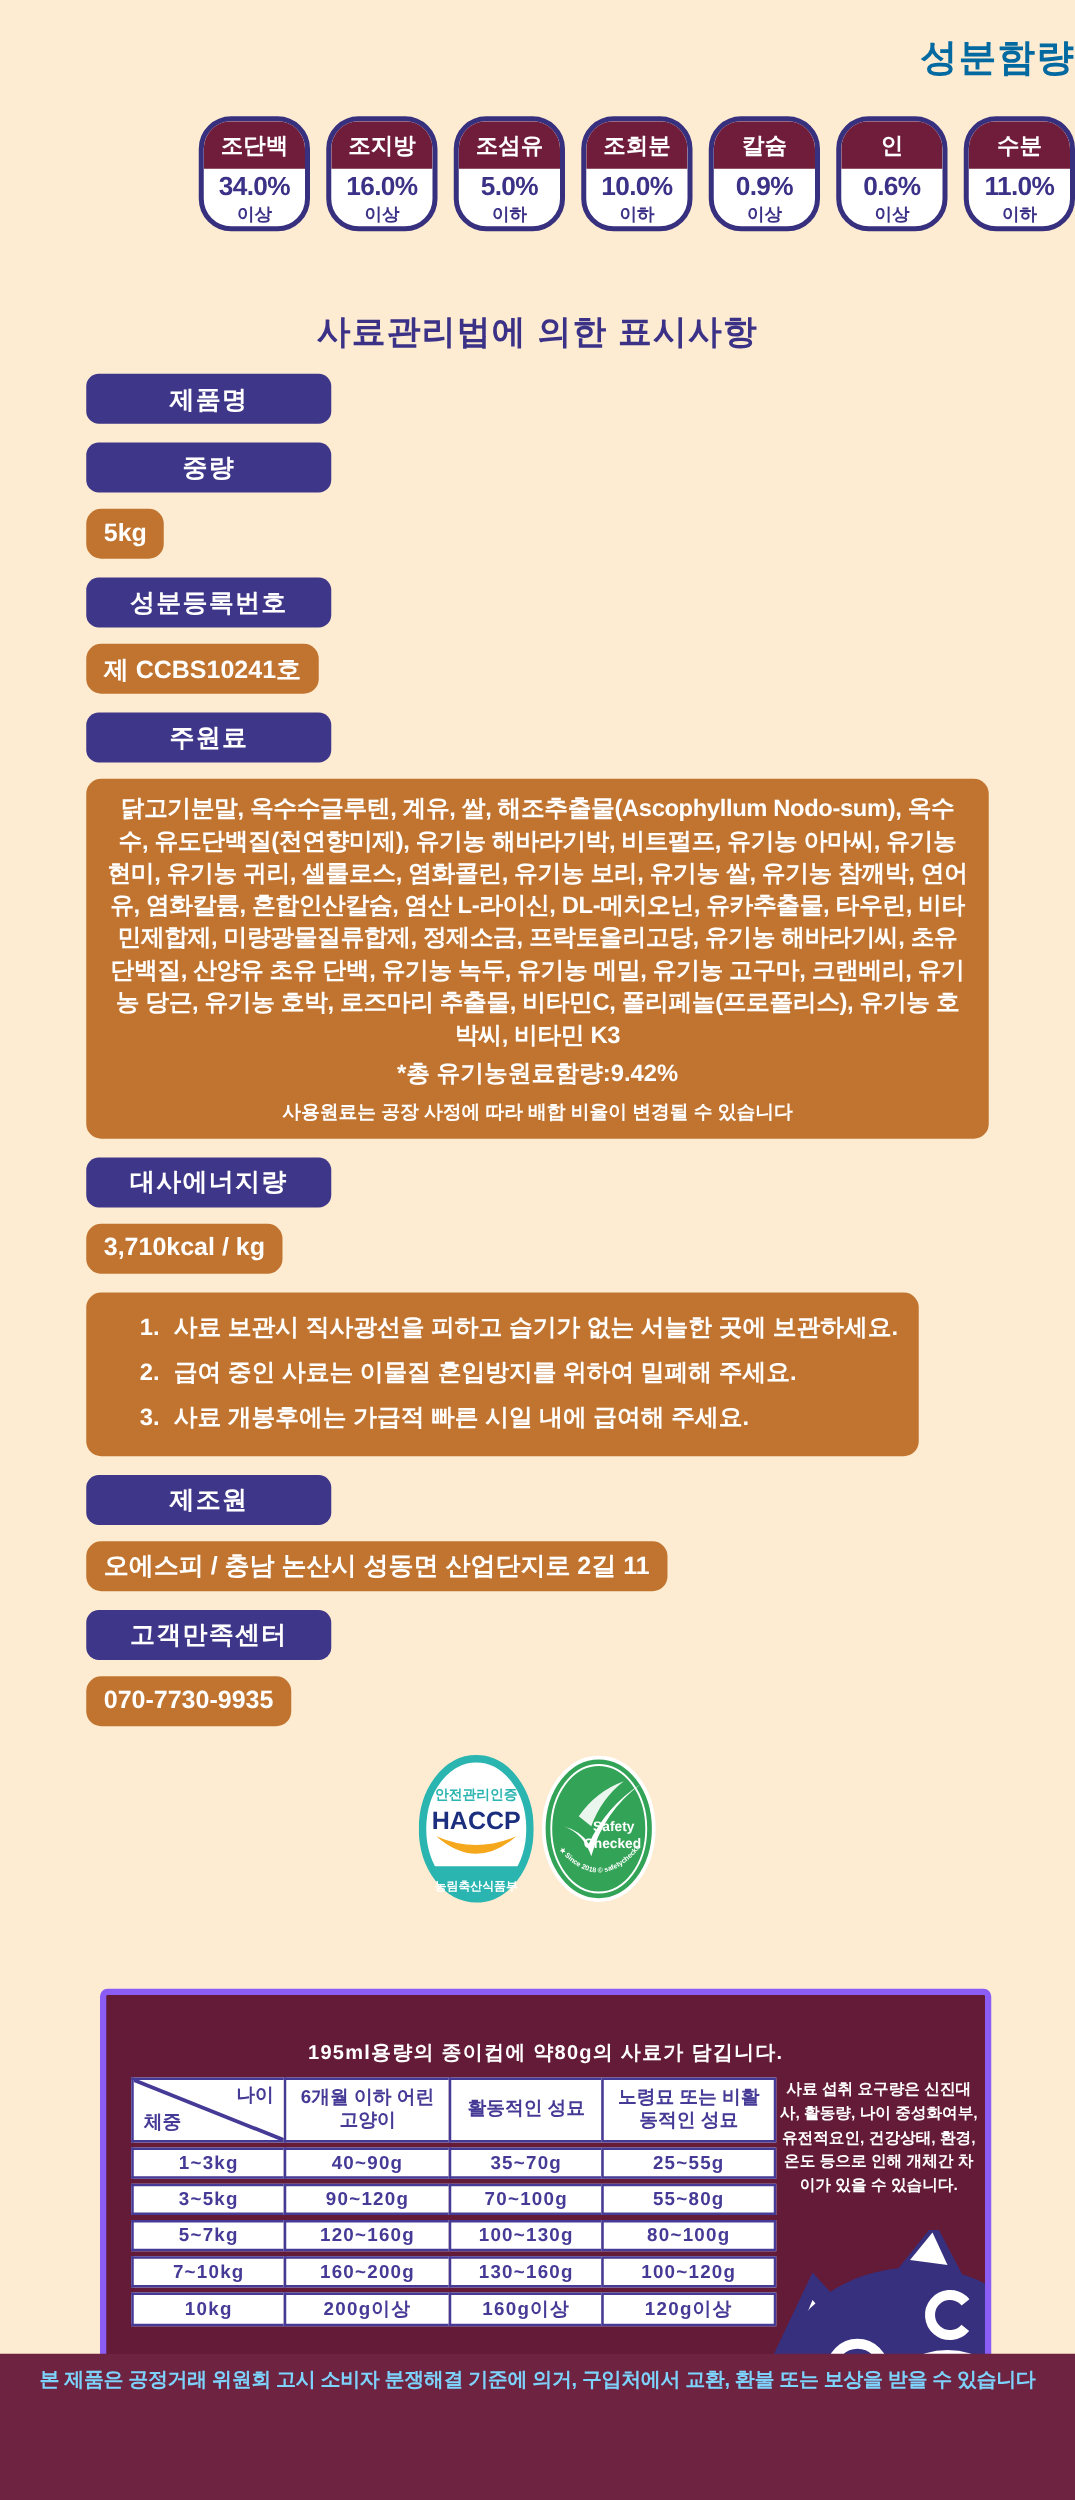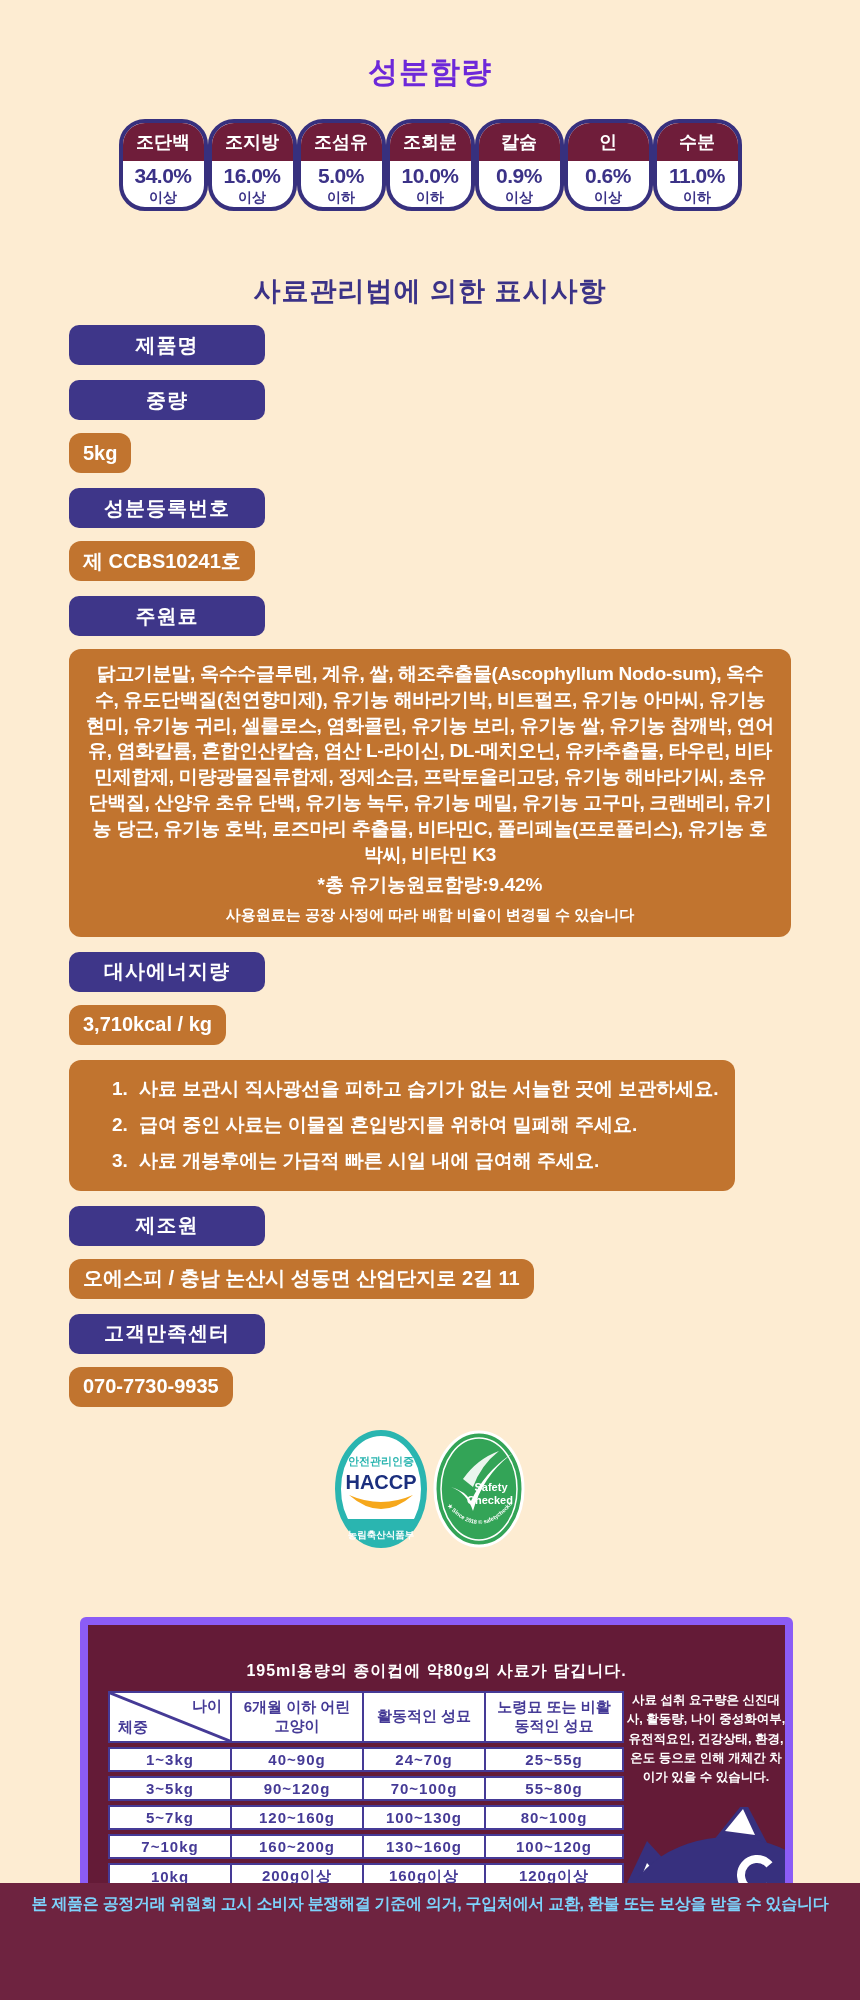--- a/index.html
+++ b/index.html
@@ -1,24 +1,24 @@
 <!DOCTYPE html>
 <html><head>
 <meta charset="utf-8">
 <style>
   html,body{margin:0;padding:0;}
   body{font-family:"Liberation Sans", sans-serif;}
   .page{position:relative;width:860px;height:2000px;background:#fdecd2;overflow:hidden;margin:0 auto;}
 
   
-  .main-title{margin:0;padding-top:52px;text-align:center;font-size:30px;font-weight:bold;color:#6d28d9;letter-spacing:1px;}
+  .main-title{margin:0;padding-top:26px;text-align:right;font-size:30px;font-weight:bold;color:#0369a1;letter-spacing:1px;}
   .section-title{margin:0;padding-top:62px;text-align:center;font-size:27px;font-weight:bold;color:#3b3287;letter-spacing:1px;}
 
   
-  .badges-row{display:flex;justify-content:center;margin-top:26px;}
+  .badges-row{display:flex;justify-content:flex-end;gap:13px;margin-top:26px;}
   .badge{width:89px;height:92px;border:4px solid #37307e;border-radius:26px;overflow:hidden;background:#fff;box-sizing:border-box;}
   .badge-header{height:38px;background:#6f1d3a;color:#fff;font-size:18px;font-weight:bold;display:flex;align-items:center;justify-content:center;}
   .badge-value{color:#3b3287;font-size:21px;font-weight:bold;text-align:center;margin-top:3px;letter-spacing:-0.5px;}
   .badge-qualifier{color:#3b3287;font-size:14px;font-weight:bold;text-align:center;margin-top:1px;}
 
   
   .info-rows{width:722px;margin:16px auto 0;}
   .info-row{display:flex;gap:13px;align-items:flex-start;margin-bottom:15px;flex-direction:column;}
   .row-label{flex:none;width:196px;height:40px;background:#3e3689;border-radius:10px;color:#fff;font-size:20px;font-weight:bold;display:flex;align-items:center;justify-content:center;letter-spacing:1px;}
   .row-value{flex:1;min-height:40px;background:#c1742f;border-radius:12px;color:#fff;font-size:20px;font-weight:bold;display:flex;flex-direction:column;justify-content:center;text-align:center;box-sizing:border-box;padding:4px 14px;}
@@ -29,21 +29,21 @@
   .storage-list{margin:4px 0;padding-left:48px;text-align:left;font-size:19px;line-height:1.32;}
   .storage-list li{margin-bottom:11px;padding-left:6px;}
   .storage-list li:last-child{margin-bottom:2px;}
   .seller-line{display:block;line-height:1.5;}
 
   
   .logos-row{display:flex;justify-content:center;gap:6px;margin-top:22px;}
   .logo{width:92px;height:120px;}
 
   
-  .guide-panel{position:relative;width:713px;height:346px;margin:68px 65px 0 80px;background:#641b37;border:8px solid #8b5cf6;border-radius:6px;box-sizing:border-box;overflow:hidden;}
+  .guide-panel{position:relative;width:713px;height:346px;margin:68px 65px 0 80px;background:#641b37;border:5px solid #8b5cf6;border-radius:6px;box-sizing:border-box;overflow:hidden;}
   .guide-wrap{position:relative;}
   .guide-intro{position:absolute;left:0;right:0;top:36px;text-align:center;color:#fff;font-size:16px;font-weight:bold;letter-spacing:1px;}
   .guide-table{position:absolute;left:20px;top:62px;border-collapse:separate;border-spacing:0 4px;}
   .guide-table th,.guide-table td{background:#fff;border-top:2px solid #453a96;border-bottom:2px solid #453a96;border-left:2px solid #453a96;color:#453a96;padding:2px 4px;box-sizing:border-box;}
   .guide-table th:last-child,.guide-table td:last-child{border-right:2px solid #453a96;}
   .guide-table th{font-size:15px;font-weight:bold;height:52px;line-height:1.25;}
   .guide-table td{font-size:15px;font-weight:bold;height:25px;text-align:center;letter-spacing:1px;}
   .col-w{width:122px;}.col-1{width:132px;margin-top:20px;}.col-2{width:122px;}.col-3{width:140px;}
   .corner-cell{position:relative;}
   .corner-cell svg{position:absolute;left:0;top:0;width:100%;height:100%;}
@@ -206,21 +206,21 @@
             </th>
             <th class="col-1">6개월 이하 어린 고양이</th>
             <th class="col-2">활동적인 성묘</th>
             <th class="col-3">노령묘 또는 비활동적인 성묘</th>
           </tr>
         </thead>
         <tbody>
           <tr>
             <td>1~3kg</td>
             <td>40~90g</td>
-            <td>24~70g</td>
+            <td>35~70g</td>
             <td>25~55g</td>
           </tr>
           <tr>
             <td>3~5kg</td>
             <td>90~120g</td>
             <td>70~100g</td>
             <td>55~80g</td>
           </tr>
           <tr>
             <td>5~7kg</td>

